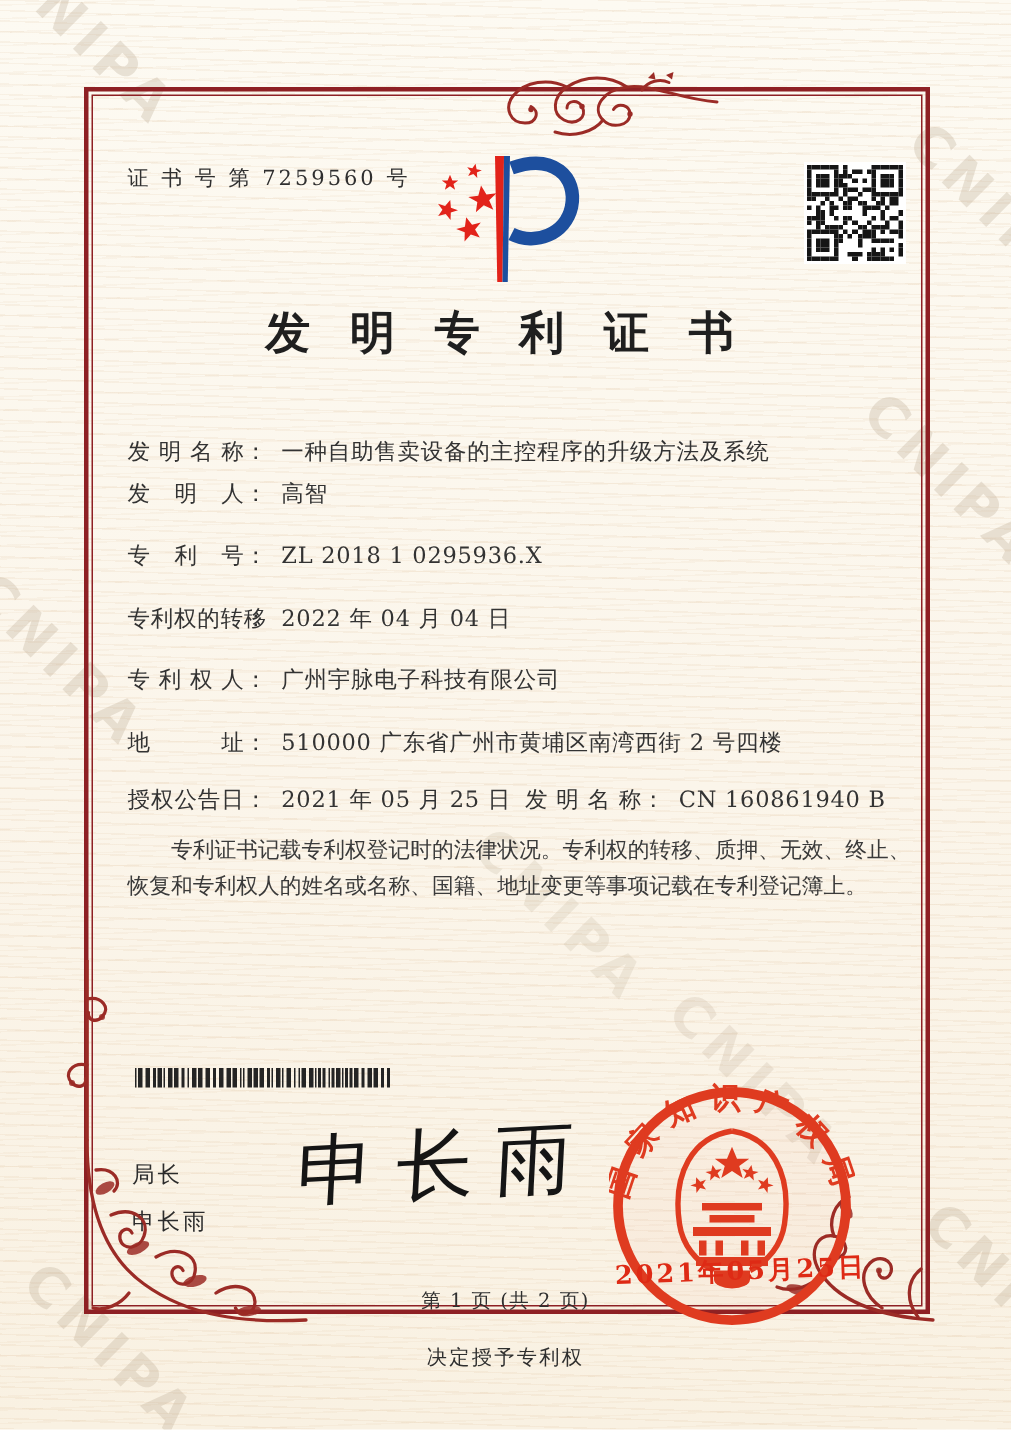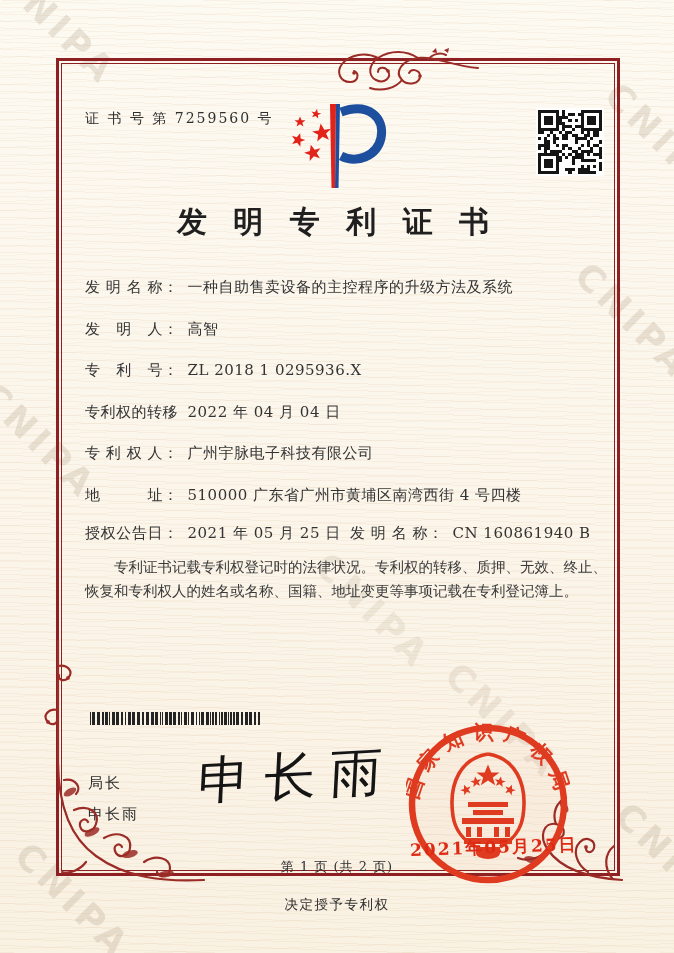--- a/index.html
+++ b/index.html
@@ -417,37 +417,37 @@
     <div style="grid-row:21;grid-column:14"></div>
     <div style="grid-row:21;grid-column:15"></div>
     <div style="grid-row:21;grid-column:16"></div>
     <div style="grid-row:21;grid-column:17"></div>
     <div style="grid-row:21;grid-column:18"></div>
     <div style="grid-row:21;grid-column:19"></div>
   </div>
 
 <div class="title">发 明 专 利 证 书</div>
 
-<div class="field-row" style="top:278px">
+<div class="field-row" style="top:292px">
   <span class="pair"><span class="flabel">发明名称</span><span class="colon">：</span><span class="fvalue">一种自助售卖设备的主控程序的升级方法及系统</span></span>
 </div>
 <div class="field-row" style="top:320px">
   <span class="pair"><span class="flabel">发明人</span><span class="colon">：</span><span class="fvalue">高智</span></span>
 </div>
 <div class="field-row" style="top:361px">
   <span class="pair"><span class="flabel">专利号</span><span class="colon">：</span><span class="fvalue">ZL 2018 1 0295936.X</span></span>
 </div>
 <div class="field-row" style="top:403px">
   <span class="pair"><span class="flabel">专利权的转移</span><span class="colon">：</span><span class="fvalue">2022 年 04 月 04 日</span></span>
 </div>
 <div class="field-row" style="top:444px">
   <span class="pair"><span class="flabel">专利权人</span><span class="colon">：</span><span class="fvalue">广州宇脉电子科技有限公司</span></span>
 </div>
 <div class="field-row" style="top:486px">
-  <span class="pair"><span class="flabel">地址</span><span class="colon">：</span><span class="fvalue">510000 广东省广州市黄埔区南湾西街 4 号四楼</span></span>
+  <span class="pair"><span class="flabel">地址</span><span class="colon">：</span><span class="fvalue">510000 广东省广州市黄埔区南湾西街 2 号四楼</span></span>
 </div>
 <div class="field-row" style="top:524px;width:522px">
   <span class="pair"><span class="flabel">授权公告日</span><span class="colon">：</span><span class="fvalue">2021 年 05 月 25 日</span></span>
   <span class="pair second"><span class="flabel">发明名称</span><span class="colon">：</span><span class="fvalue">CN 160861940 B</span></span>
 </div>
 
 <div class="body-text">
   <p>专利证书记载专利权登记时的法律状况。专利权的转移、质押、无效、终止、恢复和专利权人的姓名或名称、国籍、地址变更等事项记载在专利登记簿上。</p>
 </div>
 

